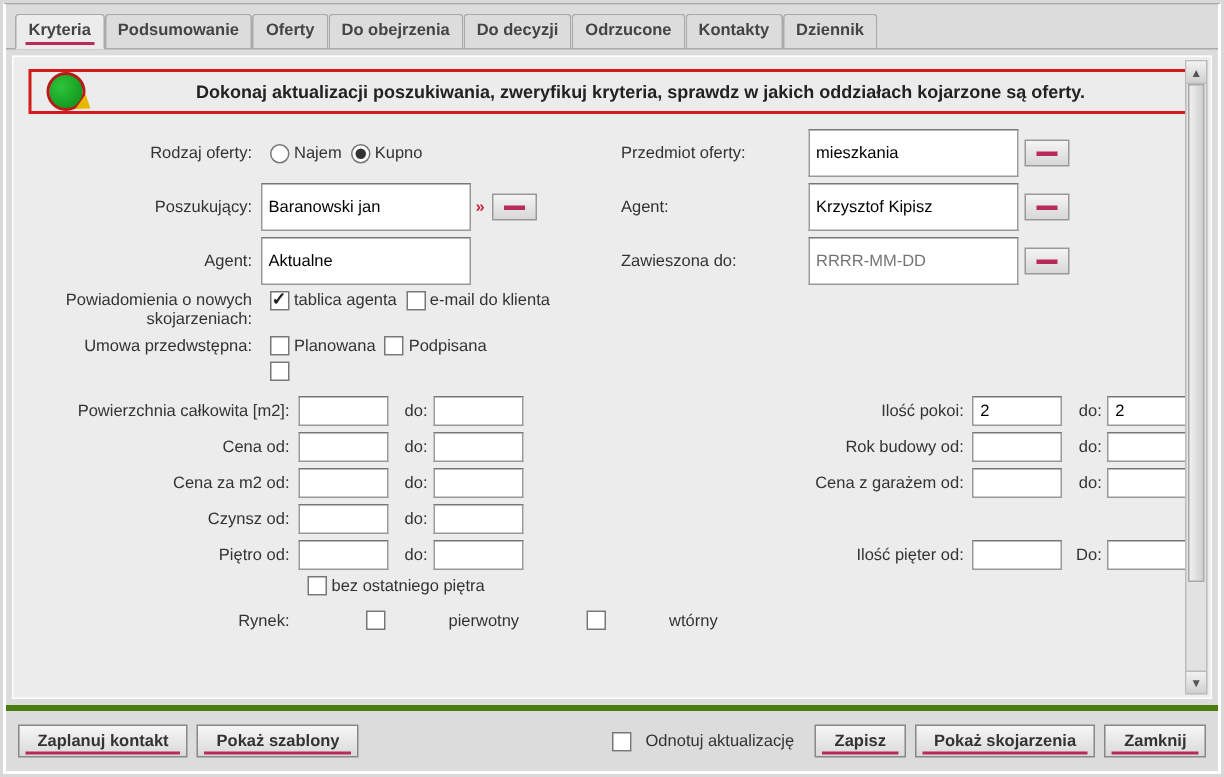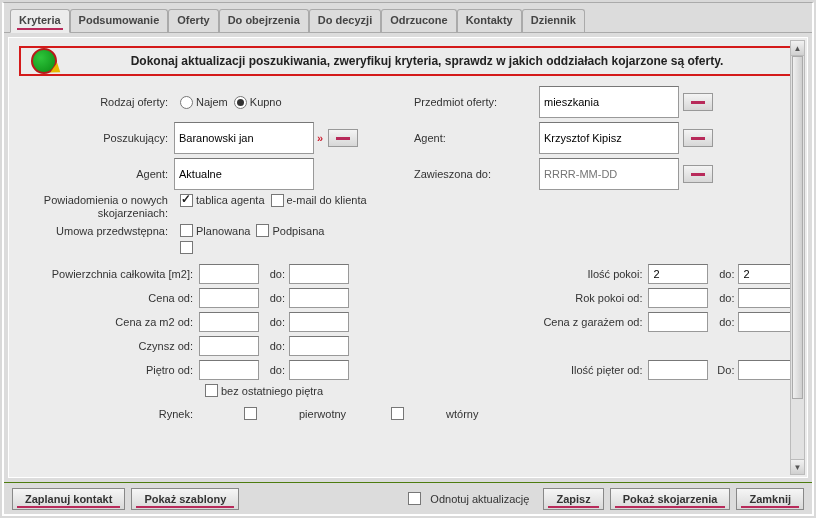--- a/index.html
+++ b/index.html
@@ -184,22 +184,22 @@
   .range-grid {
     display: flex; gap: 20px; margin-top: 6px;
   }
   .range-col { flex: 1; display: flex; flex-direction: column; gap: 4px; }
   .range-row { display: flex; align-items: center; }
   .range-label { width: 180px; text-align: right; padding-right: 6px; }
   .range-label-r { width: 150px; text-align: right; padding-right: 6px; }
   .inp-sm { width: 60px; height: 20px; }
   .to-label { width: 30px; text-align: right; padding-right: 4px; }
   .footer-bar {
-    height: 32px;
-    border-top: 1px solid #4d7c0f;
+    height: 44px;
+    border-top: 4px solid #4d7c0f;
     background: #dcdcdc;
     display: flex;
     align-items: center;
     padding: 0 8px;
     gap: 6px;
   }
   .btn {
     height: 22px;
     padding: 0 12px;
     background: linear-gradient(to bottom, #f6f6f6, #d9d9d9);
@@ -383,21 +383,21 @@
             </div>
           </div>
           <div class="range-col">
             <div class="range-row">
               <span class="range-label-r">Ilość pokoi:</span>
               <input class="inp inp-sm" value="2" style="">
               <span class="to-label">do:</span>
               <input class="inp inp-sm" value="2" style="">
             </div>
             <div class="range-row">
-              <span class="range-label-r">Rok pokoi od:</span>
+              <span class="range-label-r">Rok budowy od:</span>
               <input class="inp inp-sm" style="">
               <span class="to-label">do:</span>
               <input class="inp inp-sm" style="">
             </div>
             <div class="range-row">
               <span class="range-label-r">Cena z garażem od:</span>
               <input class="inp inp-sm" style="">
               <span class="to-label">do:</span>
               <input class="inp inp-sm" style="">
             </div>

